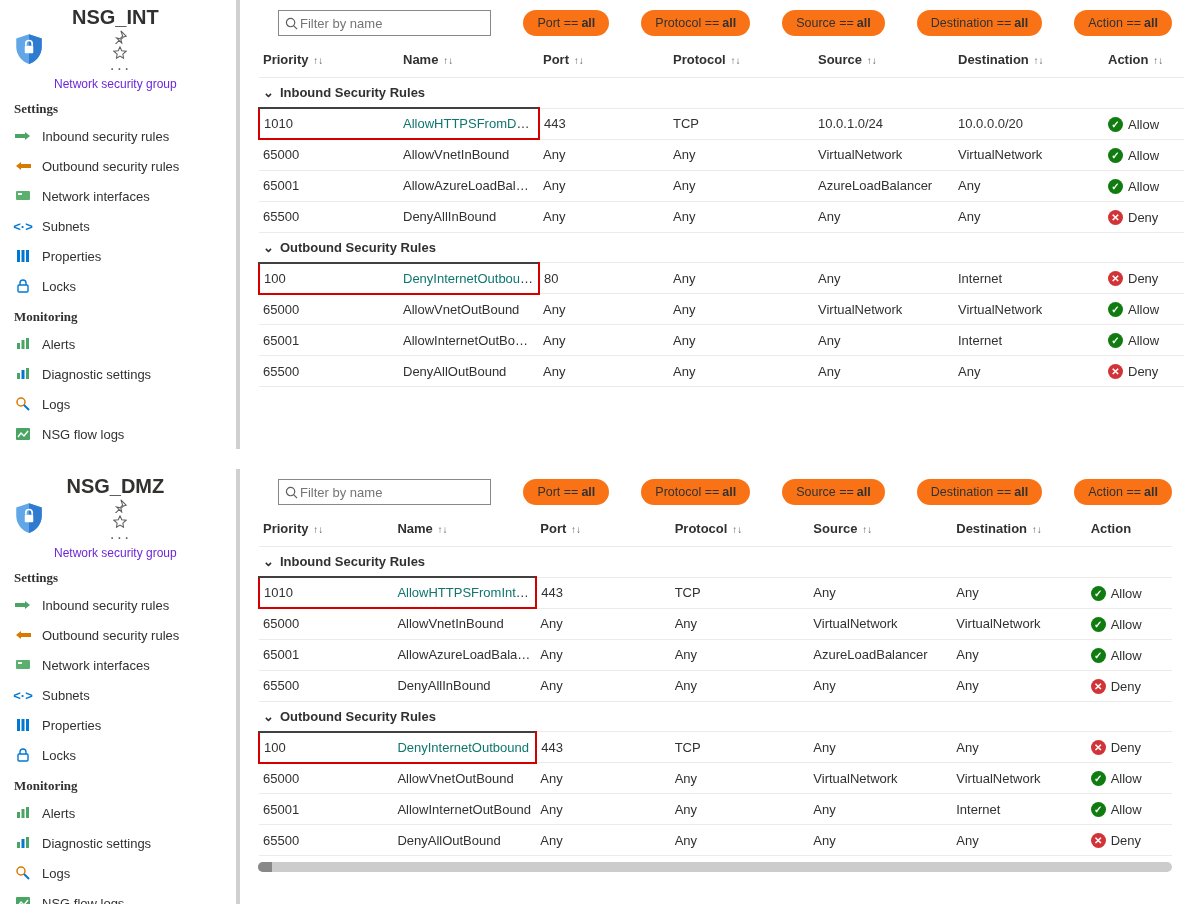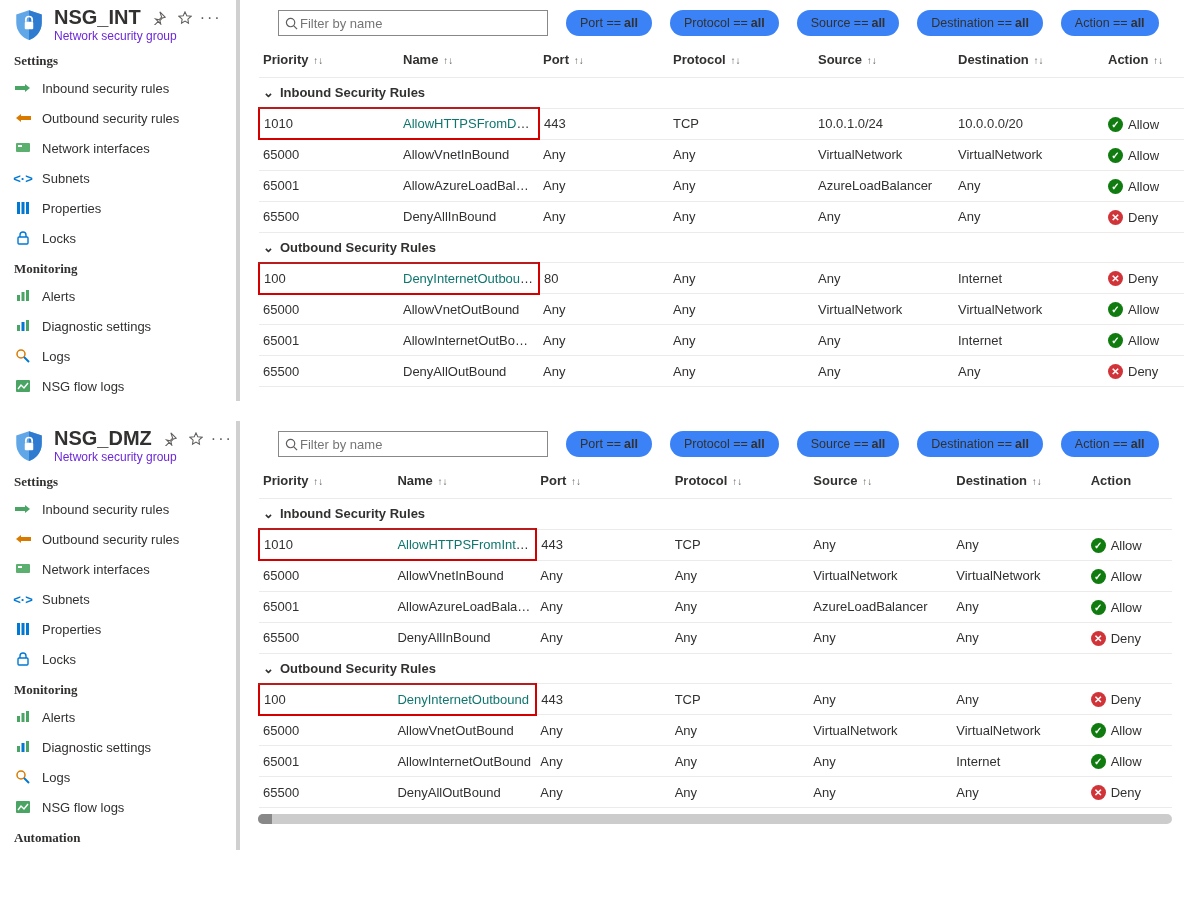--- a/index.html
+++ b/index.html
@@ -2,45 +2,45 @@
 <html><head>
 <meta charset="utf-8">
 <style>
   * { box-sizing: border-box; font-family: "Segoe UI", Arial, sans-serif; }
   body { margin:0; padding:0 8px 20px 8px; color:#323130; font-size:13px; background:#fff; width:1184px;}
   .panel { display:flex; margin-bottom:20px; }
   .sidebar { width:232px; flex:0 0 232px; border-right:4px solid #d0d0d0; padding-right:4px;}
   .header { display:flex; align-items:center; padding:6px 0 2px 4px;}
   .shield { width:34px; height:34px; }
   .title-block { margin-left:8px;}
-  .title-row {display:flex; align-items:center;}
+  .title-row {display:flex; align-items:center;flex-direction:column;}
   .page-title{font-size:20px; font-weight:600;}
   .subtitle{font-size:12px; color:#6d28d9;}
   .hdr-icon{ width:16px;height:16px; margin-left:10px; color:#605e5c; display:inline-flex; align-items:center; justify-content:center; cursor:pointer;}
   .section-heading{font-weight:600; padding:8px 6px 4px 6px;font-family:Liberation Serif, serif;}
   .nav-item{display:flex; align-items:center; padding:6px 6px; cursor:pointer;}
   .nav-icon{width:18px; height:18px; margin-right:10px; display:flex; align-items:center; justify-content:center;}
   .main{flex:1; padding:10px 4px 0 18px; min-width:0;}
-  .filter-row{display:flex; align-items:center; gap:18px; margin-bottom:10px;padding-left:20px;}
+  .filter-row{display:flex; align-items:center; gap:32px; margin-bottom:10px;padding-left:20px;}
   .searchbox{display:flex; align-items:center; border:1px solid #8a8886; height:26px; width:270px; padding:0 6px;}
   .searchbox input{border:none; outline:none; font-size:13px; flex:1;}
-  .pill{background:#3b82f6; color:#323130; border-radius:14px; height:26px; padding:0 14px; display:flex; align-items:center; font-size:12.5px; white-space:nowrap; cursor:pointer;}
+  .pill{background:#f97316; color:#323130; border-radius:14px; height:26px; padding:0 14px; display:flex; align-items:center; font-size:12.5px; white-space:nowrap; cursor:pointer;}
   .pill span{margin-right:3px;}
   .pill b{font-weight:600;}
   .table{table-layout:fixed; width:100%; border-collapse:collapse; min-width:900px;}
   .table th{ text-align:left; font-weight:600; font-size:13px; padding:6px 4px 10px 4px; white-space:nowrap; border-bottom:1px solid #edebe9;margin-left:20px;}
   .sort-icon{font-size:10px; color:#605e5c; margin-left:2px;}
   .group-row td{ padding:10px 4px 8px 4px; font-weight:700; border-bottom:1px solid #edebe9;}
   .chev{display:inline-block; transform:rotate(0deg); margin-right:6px;}
   .table td{ padding:7px 4px; border-bottom:1px solid #edebe9; white-space:nowrap; overflow:hidden; text-overflow:ellipsis; font-size:13px;}
   .link{color:#0f766e;}
   .highlight td:first-child, .highlight td:nth-child(2){ position:relative;}
   .highlight{outline: none;}
   tr.highlight{ box-shadow: inset 0 0 0 0 transparent;}
-  tr.highlight td:nth-child(1), tr.highlight td:nth-child(2){ border-top:2px solid #b91c1c; border-bottom:2px solid #d40000;}
+  tr.highlight td:nth-child(1), tr.highlight td:nth-child(2){ border-top:2px solid #404040; border-bottom:2px solid #d40000;}
   tr.highlight td:nth-child(1){ border-left:2px solid #d40000;}
   tr.highlight td:nth-child(2){ border-right:2px solid #d40000;}
   .badge{display:inline-flex; align-items:center; gap:5px;}
   .dot{width:15px;height:15px;border-radius:50%; display:inline-flex;align-items:center;justify-content:center;color:#fff;font-size:10px;font-weight:bold;}
   .dot.allow{background:#107c10;}
   .dot.deny{background:#d13438;}
   .scroll-hint{height:10px; background:linear-gradient(#ccc,#ccc); border-radius:6px; margin-top:6px; position:relative;}
   .scroll-hint::before{content:""; position:absolute; left:0; width:14px;height:10px;background:#888;border-radius:6px 0 0 6px;}
   col.c-pri{width:140px;} col.c-name{width:140px;} col.c-port{width:130px;} col.c-proto{width:145px;} col.c-src{width:140px;} col.c-dest{width:150px;} col.c-act{width:80px;}
   col.c-pri2{width:126px;} col.c-name2{width:134px;} col.c-port2{width:126px;} col.c-proto2{width:130px;} col.c-src2{width:134px;} col.c-dest2{width:126px;} col.c-act2{width:80px;}

